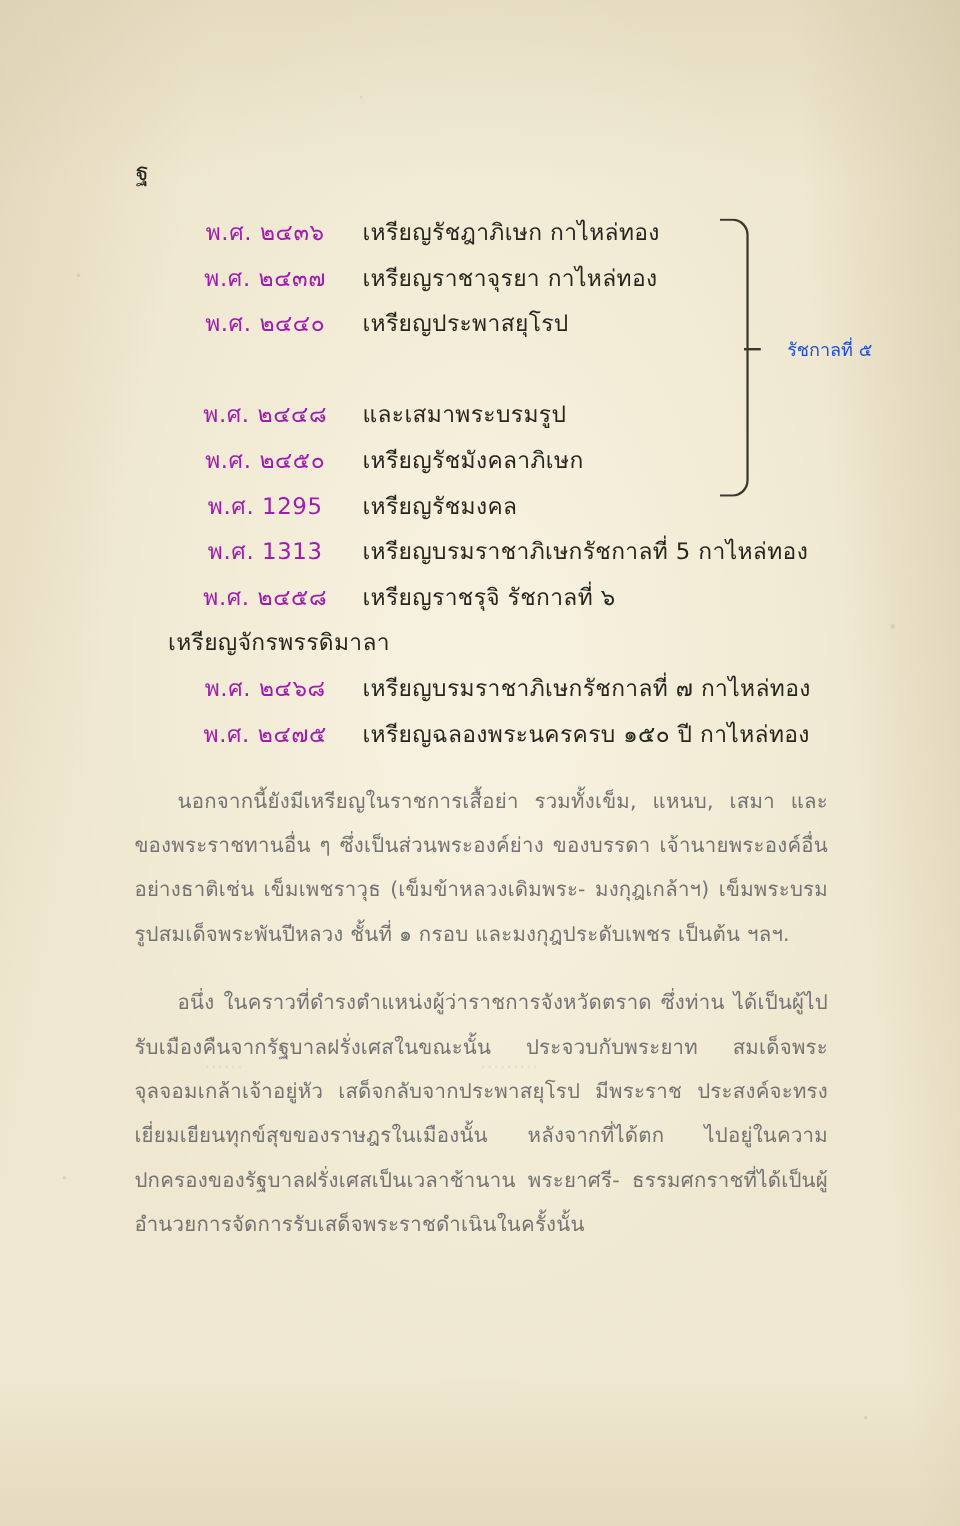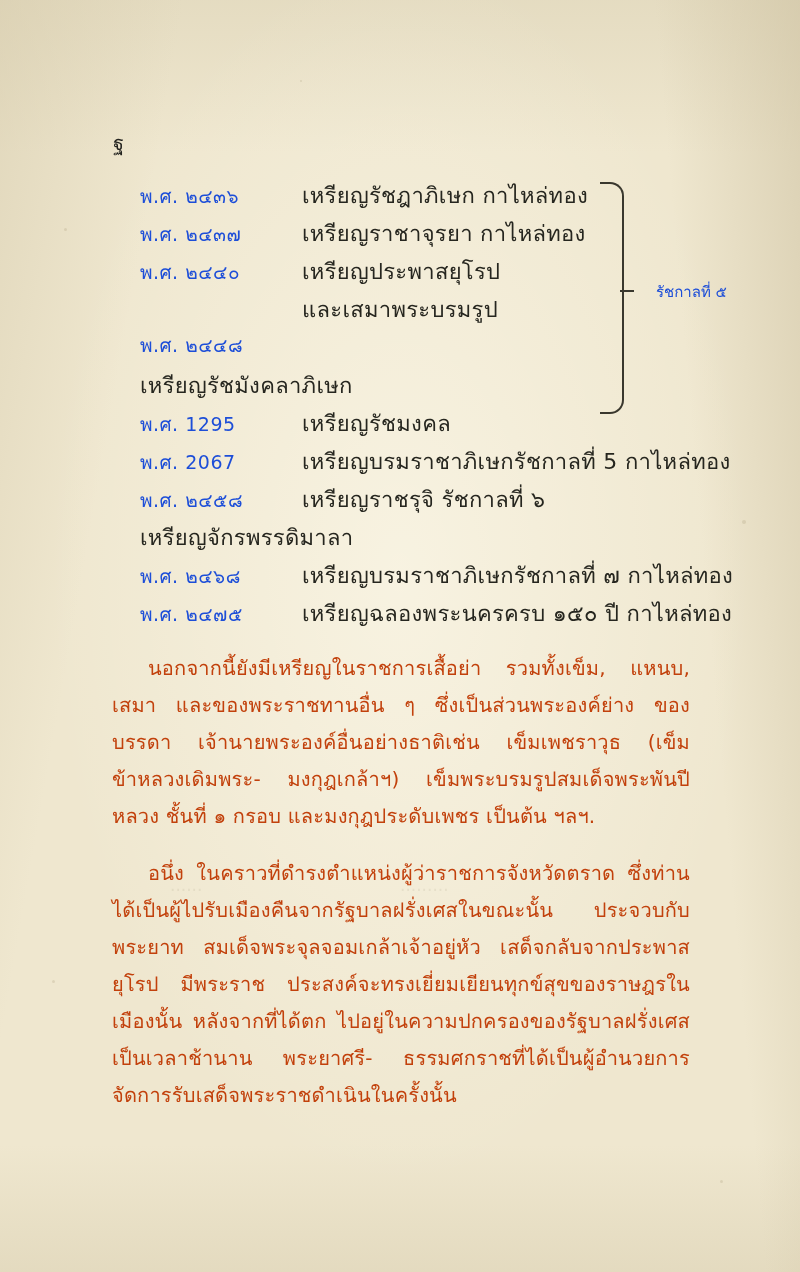--- a/index.html
+++ b/index.html
@@ -59,29 +59,31 @@
     display: flex;
     align-items: baseline;
     height: 38px;
     white-space: nowrap;
   }
   .coin-year {
     width: 162px;
     flex: 0 0 162px;
     font-size: 19px;
     letter-spacing: 0.5px;
-    color: #1d4ed8;
+    color: #a21caf;
+    text-align: center;
   }
   .coin-name {
-    font-size: 22px;
+    font-size: 19px;
     letter-spacing: 0.3px;
     color: #26261f;
   }
   .coin-row.indent .coin-name {
     padding-left: 0;
+    margin-top: 38px;
   }
 
   
   .brace-group {
     position: absolute;
     left: 600px;
     top: 182px;
     width: 190px;
     height: 228px;
   }
@@ -115,25 +117,25 @@
 
   
   .body-text {
     position: absolute;
     left: 112px;
     top: 650px;
     width: 578px;
   }
   p.para {
     margin: 0 0 20px 0;
-    font-size: 20px;
+    font-size: 17px;
     line-height: 37px;
     text-align: justify;
     text-justify: inter-word;
-    color: #c2410c;
+    color: #737373;
     letter-spacing: 0.2px;
   }
   p.para .indent-lead {
     display: inline-block;
     width: 36px;
   }
 
   
   .ghost {
     position: absolute;
@@ -166,28 +168,29 @@
       <span class="coin-name">เหรียญประพาสยุโรป</span>
     </div>
     <div class="coin-row indent">
       <span class="coin-year"></span>
       <span class="coin-name">และเสมาพระบรมรูป</span>
     </div>
     <div class="coin-row">
       <span class="coin-year">พ.ศ. ๒๔๔๘</span>
     </div>
     <div class="coin-row">
+      <span class="coin-year">พ.ศ. ๒๔๕๐</span>
       <span class="coin-name">เหรียญรัชมังคลาภิเษก</span>
     </div>
     <div class="coin-row">
       <span class="coin-year">พ.ศ. 1295</span>
       <span class="coin-name">เหรียญรัชมงคล</span>
     </div>
     <div class="coin-row">
-      <span class="coin-year">พ.ศ. 2067</span>
+      <span class="coin-year">พ.ศ. 1313</span>
       <span class="coin-name">เหรียญบรมราชาภิเษกรัชกาลที่ 5 กาไหล่ทอง</span>
     </div>
     <div class="coin-row">
       <span class="coin-year">พ.ศ. ๒๔๕๘</span>
       <span class="coin-name">เหรียญราชรุจิ  รัชกาลที่ ๖</span>
     </div>
     <div class="coin-row">
       <span class="coin-name">เหรียญจักรพรรดิมาลา</span>
     </div>
     <div class="coin-row">

